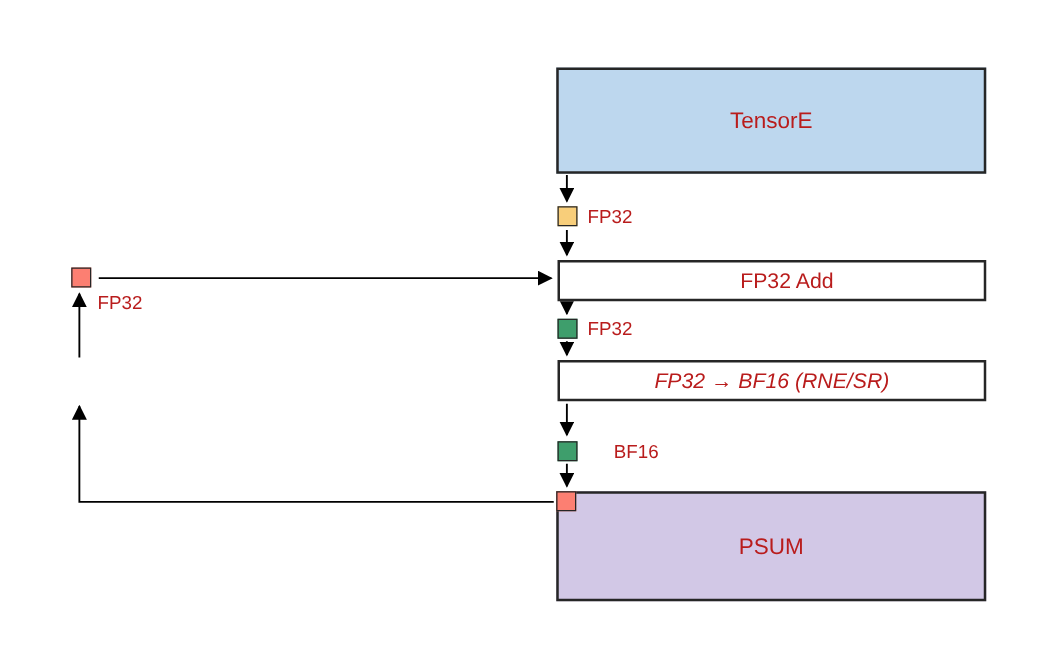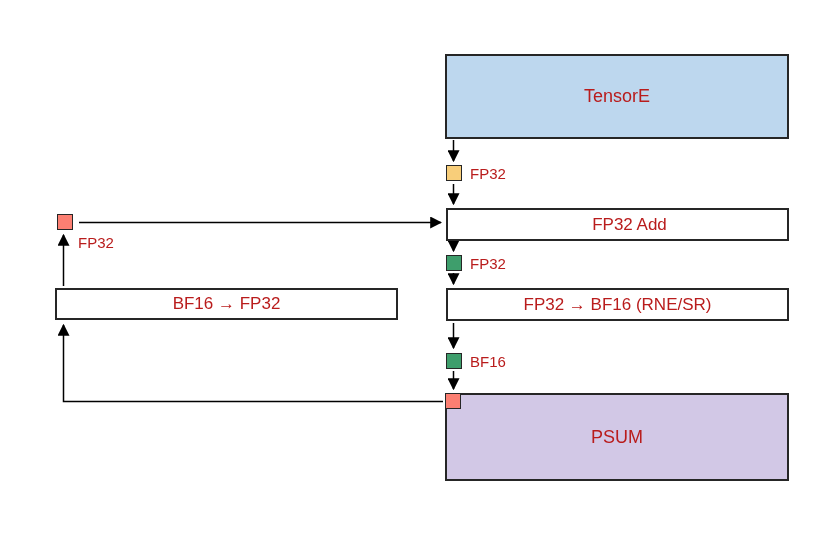--- a/index.html
+++ b/index.html
@@ -67,37 +67,36 @@
 
     <path d="M63.5 268 L63.5 217" stroke="#000" stroke-width="1.5" fill="none" marker-end="url(#arrow)"></path>
 
     <path d="M79 204.5 L441 204.5" stroke="#000" stroke-width="1.5" fill="none" marker-end="url(#arrow)"></path>
   </svg>
 
   <div class="node big" style="left: 445px; top: 36px; width: 344px; height: 85px; background-color: rgb(189, 215, 238);">TensorE</div>
 
   <div class="node" style="left:446px; top:190px; width:343px; height:33px;padding-left:24px;">FP32 Add</div>
 
-  <div class="node" style="left:446px; top:270px; width:343px; height:33px;">FP32 → BF16 (RNE/SR)</div>
+  <div class="node" style="left:446px; top:270px; width:343px; height:33px;font-style:italic;">FP32 → BF16 (RNE/SR)</div>
 
-  <div class="node" style="left:55px; top:270px; width:343px; height:32px;">BF16 → FP32</div>
 
   <div class="node big" style="left: 445px; top: 375px; width: 344px; height: 88px; background-color: rgb(210, 200, 230);">PSUM</div>
 
   <div class="swatch" style="left: 446px; top: 147px; background-color: rgb(248, 206, 122);"></div>
 
   <div class="swatch" style="left: 446px; top: 237px; background-color: rgb(62, 158, 108);"></div>
 
   <div class="swatch" style="left: 446px; top: 335px; background-color: rgb(62, 158, 108);"></div>
 
   <div class="swatch" style="left: 57px; top: 196px; background-color: rgb(252, 127, 114);"></div>
 
   <div class="swatch" style="left: 445px; top: 375px; background-color: rgb(252, 127, 114);"></div>
 
   <div class="edge-label" style="left:470px; top:148px;">FP32</div>
 
   <div class="edge-label" style="left:470px; top:238px;">FP32</div>
 
-  <div class="edge-label" style="left:470px; top:336px;">BF16</div>
+  <div class="edge-label" style="left:491px; top:336px;">BF16</div>
 
   <div class="edge-label" style="left:78px; top:217px;">FP32</div>
 
 </div>
 
 </body></html>

